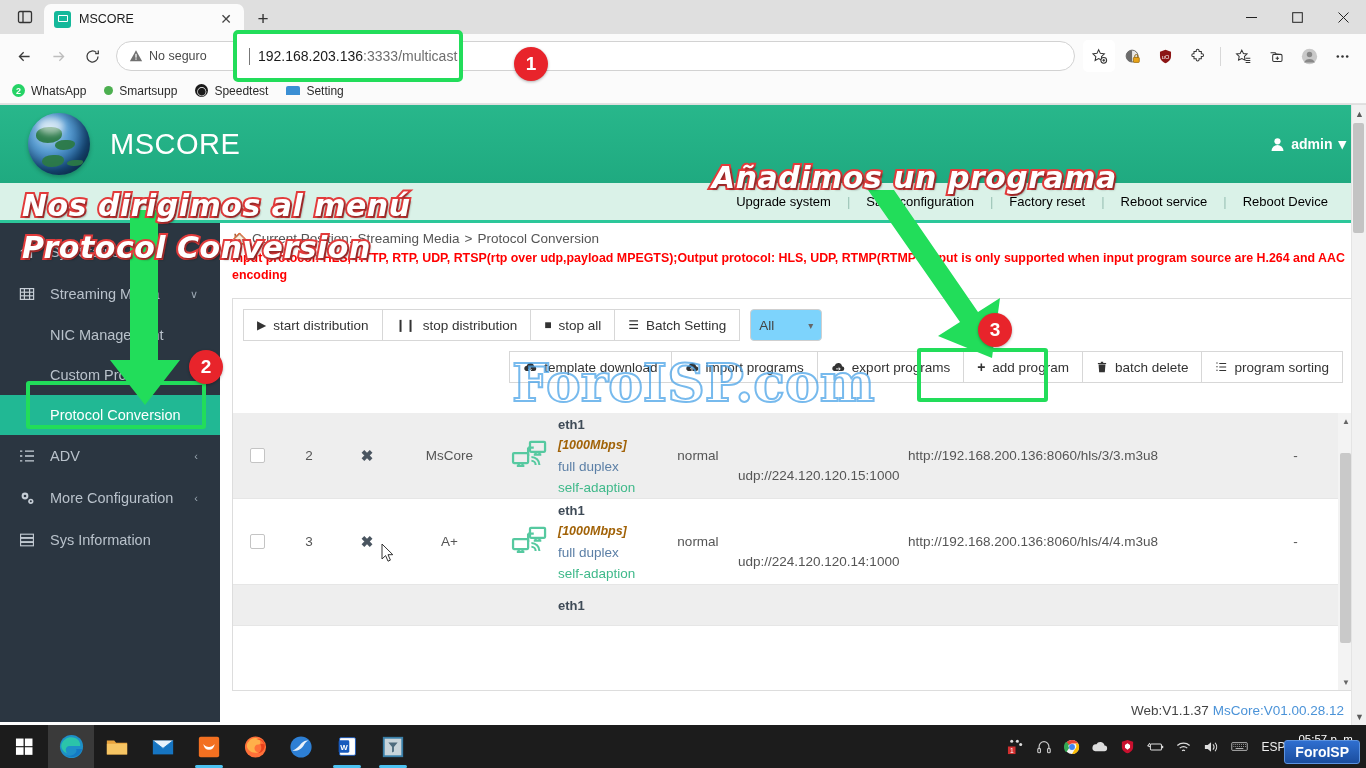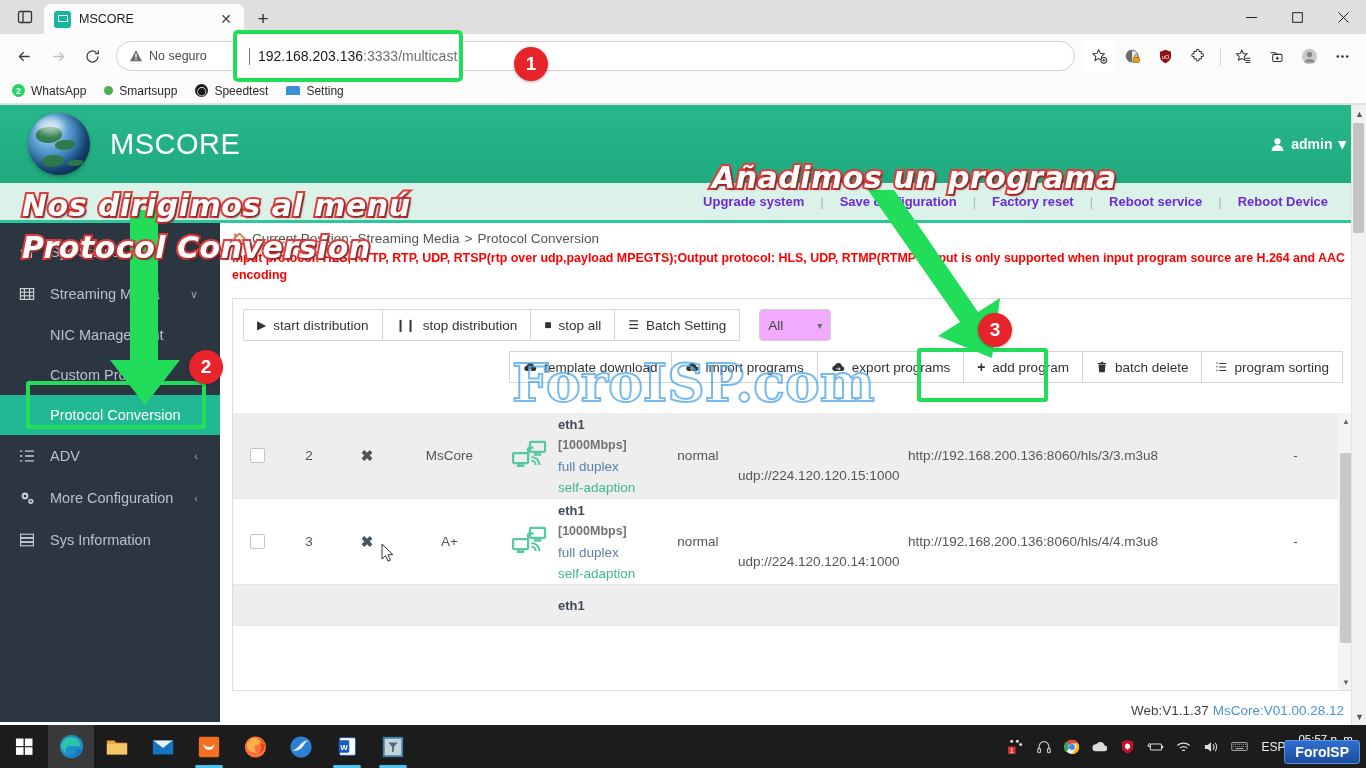--- a/index.html
+++ b/index.html
@@ -122,21 +122,21 @@
     position: absolute; right: 20px; top: 30px; color: #fff; font-size: 15px;
     display: flex; align-items: center; gap: 6px; font-weight: bold; justify-content: space-between;
   }
   .admin .usr { font-size: 14px; }
 
   .sys-bar {
     height: 40px; background: #daf2e8; border-bottom: 3px solid #2cc79a;
     display: flex; align-items: center; justify-content: flex-end;
     padding-right: 22px; gap: 0;
   }
-  .sys-link { color: #6d28d9; font-size: 13px; padding: 0 16px; white-space: nowrap; font-weight: bold; }
+  .sys-link { color: #000000; font-size: 13px; padding: 0 16px; white-space: nowrap; }
   .sys-sep { color: #9bc2b5; font-size: 13px; }
 
   .body-row { display: flex; height: calc(100% - 121px); }
 
   .sidebar {
     width: 220px; background: #2b3641; flex: 0 0 auto; padding-top: 8px; position: relative;
   }
   .s-item {
     height: 42px; display: flex; align-items: center; gap: 14px;
     padding-left: 18px; color: #b9c2cb; font-size: 14.5px; position: relative;
@@ -165,42 +165,42 @@
   .btn {
     border: 1px solid #d7d7d7; background: #ffffff; height: 32px;
     display: flex; align-items: center; gap: 7px; padding: 0 13px;
     font-size: 13.5px; color: #333; margin-left: -1px; white-space: nowrap;
   }
   .btn:first-child { margin-left: 0; }
   .btn .gi { font-size: 12px; line-height: 1; display: inline-flex; }
   .sel {
     border: 1px solid #cfcfcf; border-radius: 4px; height: 32px; width: 72px;
     display: flex; align-items: center; justify-content: space-between;
-    padding: 0 8px; font-size: 13.5px; color: #444; margin-left: 19px; background:#f0abfc;
+    padding: 0 8px; font-size: 13.5px; color: #444; margin-left: 10px; background:#7dd3fc;
   }
   .toolbar-row2 { display: flex; justify-content: flex-end; padding: 10px 10px 8px 10px; position: relative; }
   .hl-box {
     position: absolute; border: 4px solid #22dd5a; border-radius: 3px; pointer-events: none;
   }
 
   .table-wrap { position: absolute; left: 0; right: 0; top: 114px; bottom: 0; overflow: hidden; }
   .trow {
     display: flex; align-items: center; border-bottom: 1px solid #e6e6e6;
     background: #eeeeee; min-height: 86px; font-size: 13.5px; color: #555;
   }
   .trow.alt { background: #ffffff; }
   .c-chk { width: 48px; display: flex; justify-content: center; }
   .chkbox { width: 15px; height: 15px; border: 1px solid #c4c4c4; background:#fff; border-radius: 2px; }
   .c-id { width: 56px; text-align: center; }
   .c-x { width: 60px; text-align: center; color: #4a5560; font-size: 15px; font-weight: bold;}
   .c-name { width: 105px; text-align: center; }
   .c-nic { width: 56px; display: flex; justify-content: center; }
   .c-eth { width: 100px; line-height: 21px; }
   .c-eth .eth { color: #3f4b57; font-weight: bold; font-size: 13px; }
-  .c-eth .mbps { color: #737373; font-weight: bold; font-size: 12.5px; }
+  .c-eth .mbps { color: #a16207; font-weight: bold; font-size: 12.5px; font-style: italic; }
   .c-eth .dup { color: #5b7fa6; }
   .c-eth .adp { color: #3fb98a; }
   .c-status { width: 80px; text-align: center; }
   .c-in { width: 170px; text-align: left; margin-top: 40px; }
   .c-out { width: 330px; text-align: left; }
   .c-dash { flex: 1 1 auto; text-align: center; }
 
   .table-scroll-track { position: absolute; right: 0; top: 0; bottom: 0; width: 15px; background: #f3f3f3; }
   .tst-arrow { position:absolute; left:3px; width:10px; height:10px; color:#666; font-size:8px; display:flex; align-items:center; justify-content:center;}
   .tst-arrow.t { top: 3px; } .tst-arrow.b { bottom: 3px; }

